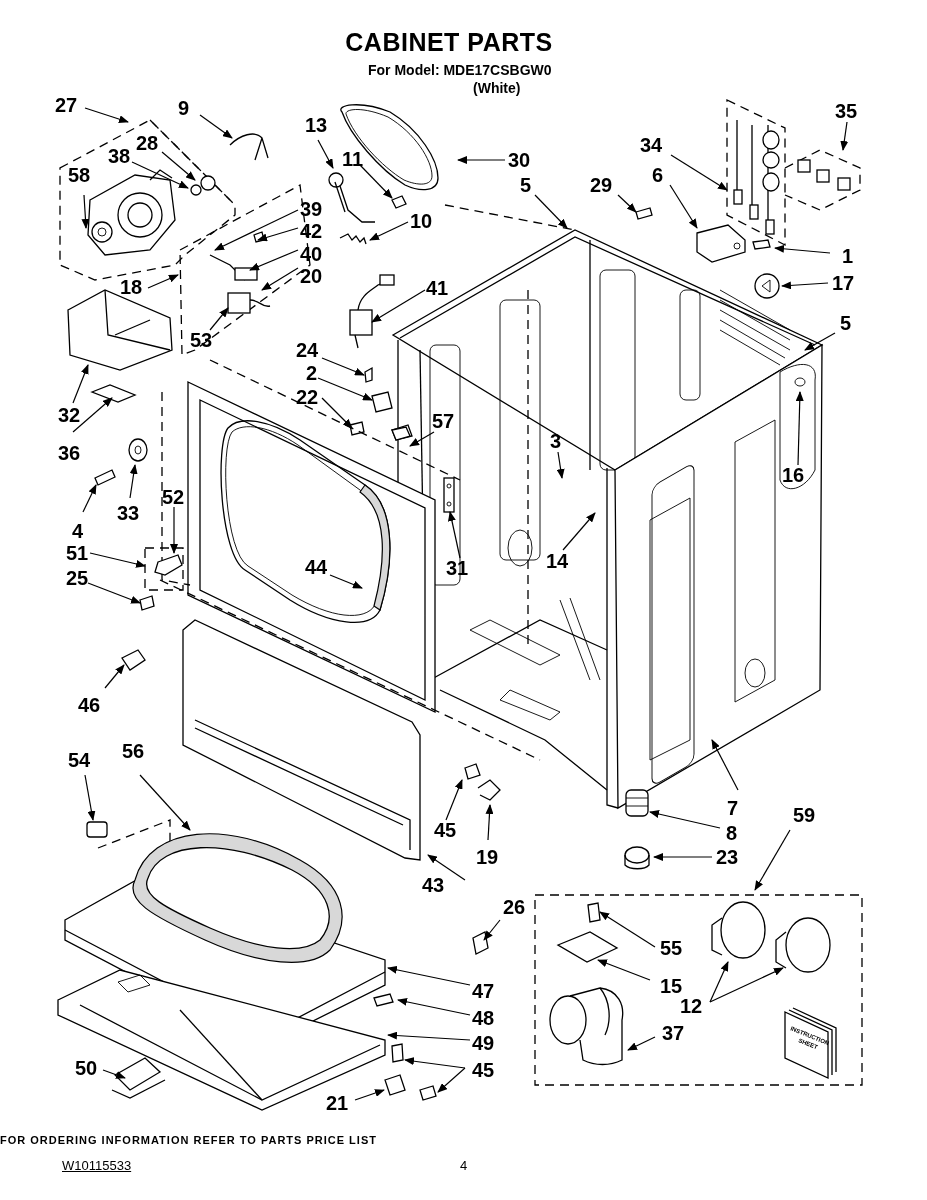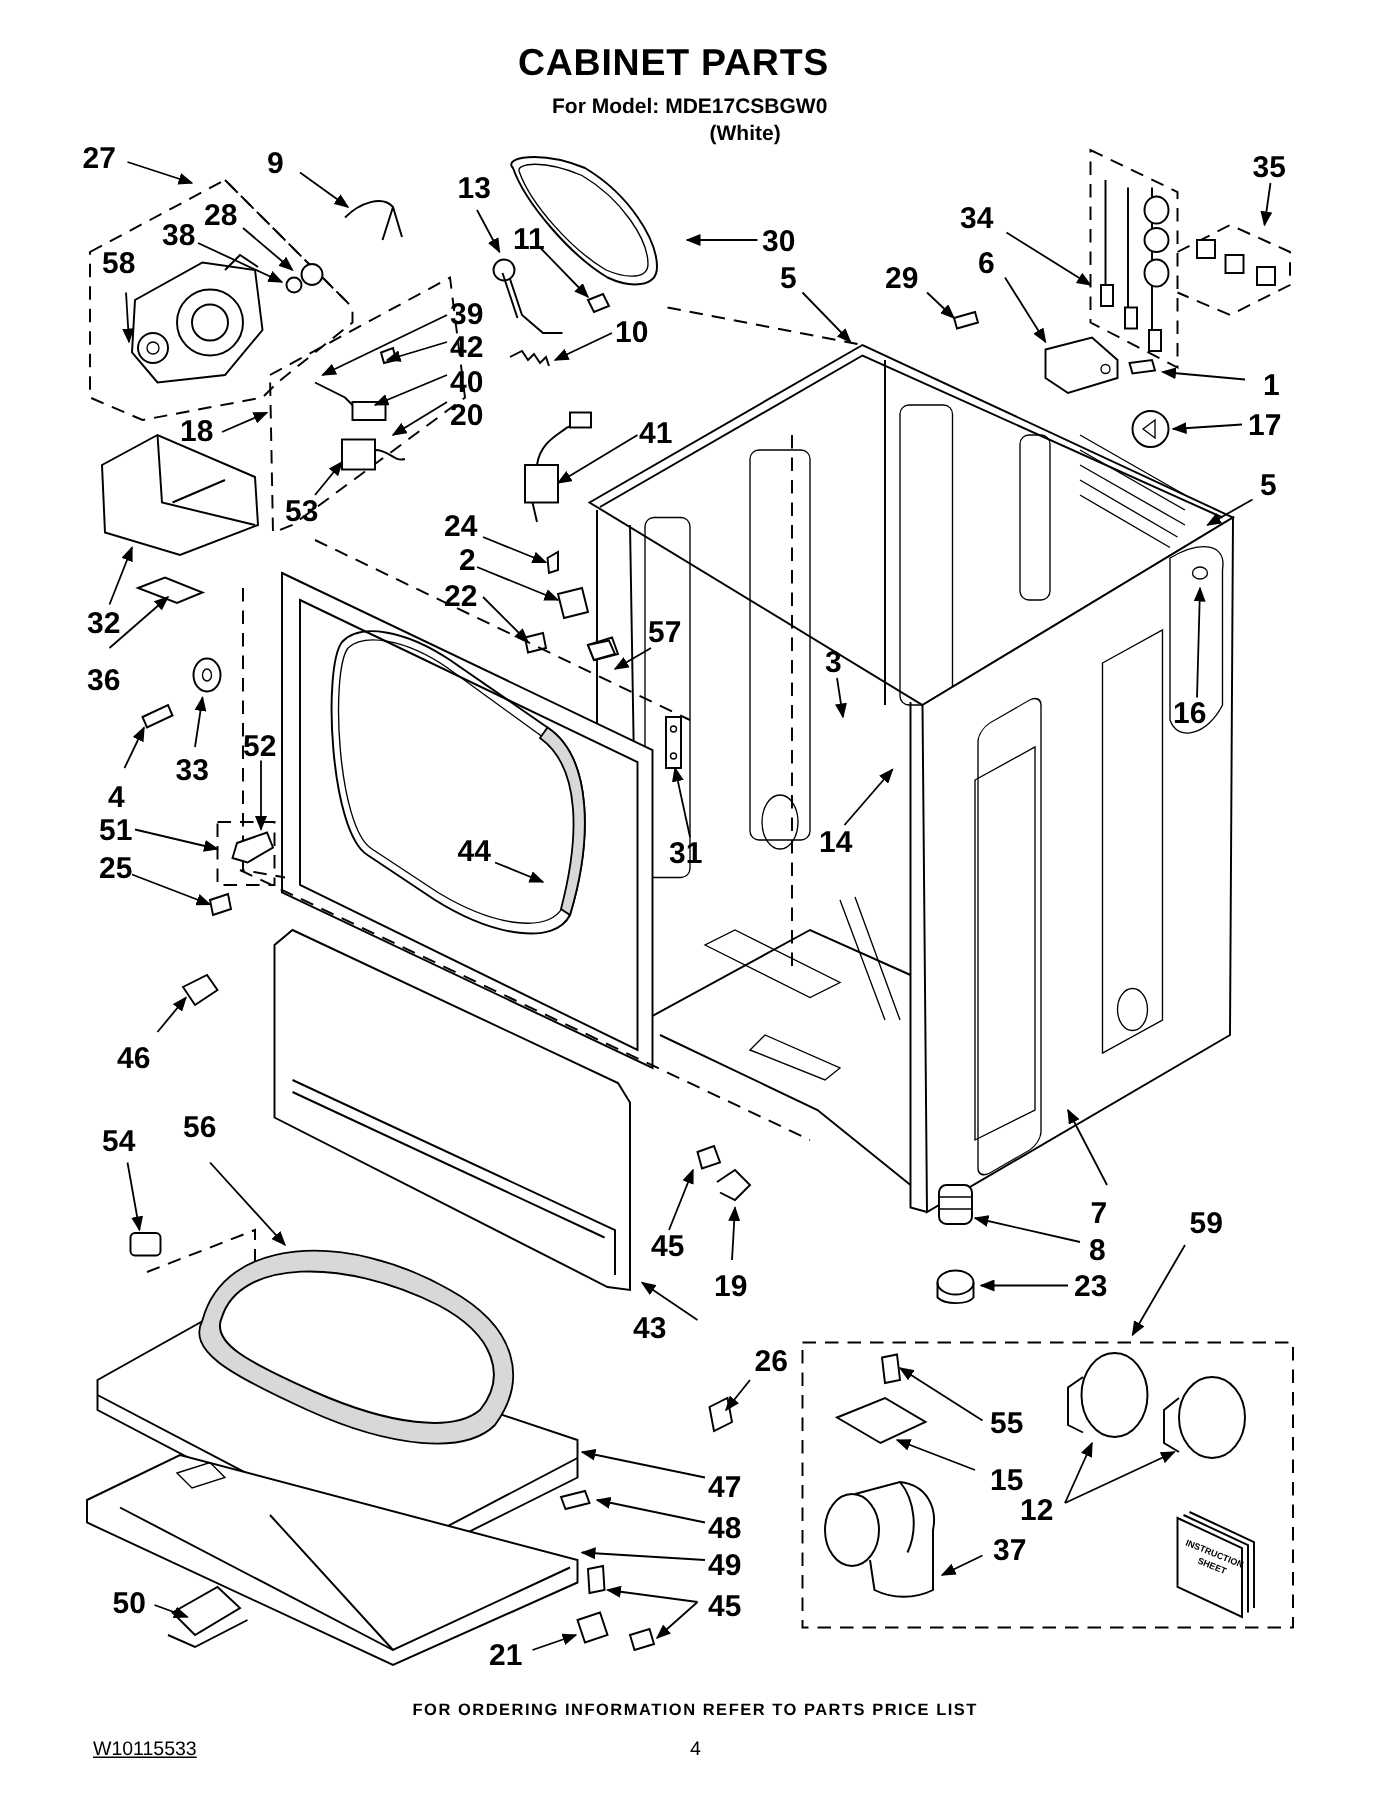--- a/index.html
+++ b/index.html
@@ -1,20 +1,20 @@
 <!DOCTYPE html>
 <html><head>
 <meta charset="utf-8">
 <style>
   html, body { margin:0; padding:0; background:#ffffff; }
   body { width:927px; height:1200px; position:relative; overflow:hidden; font-family:"Liberation Sans", sans-serif; color:#000; }
   .title { position:absolute; left:0; width:898px; top:28px; text-align:center; font-weight:bold; font-size:25px; letter-spacing:0.5px; }
   .model { position:absolute; left:368px; top:62px; font-weight:bold; font-size:14px;text-align:right; }
   .color { position:absolute; left:473px; top:80px; font-weight:bold; font-size:14px; }
-  .order { position:absolute; left:0; width:927px; top:1134px; text-align:center; font-weight:bold; font-size:11px; letter-spacing:1px; }
+  .order { position:absolute; left:0; width:927px; top:1134px; text-align:left; font-weight:bold; font-size:11px; letter-spacing:1px; }
   .docnum { position:absolute; left:62px; top:1158px; font-size:13px;text-decoration:underline; }
   .pagenum { position:absolute; left:460px; top:1158px; font-size:13px; }
   svg.diagram { position:absolute; left:0; top:0; }
   .callout { font-family:"Liberation Sans", sans-serif; font-size:20px; font-weight:bold; fill:#000; }
   .ln { fill:none; stroke:#000; stroke-width:1.3; }
   .thin { fill:none; stroke:#000; stroke-width:0.9; }
   .dash { fill:none; stroke:#000; stroke-width:1.3; stroke-dasharray:9 6; }
   .arrow { stroke:#000; stroke-width:1.2; fill:none; marker-end:url(#ah); }
   .solid { fill:#fff; stroke:#000; stroke-width:1.3; }
   .foam { fill:#d8d8d8; stroke:#000; stroke-width:1.2; }

